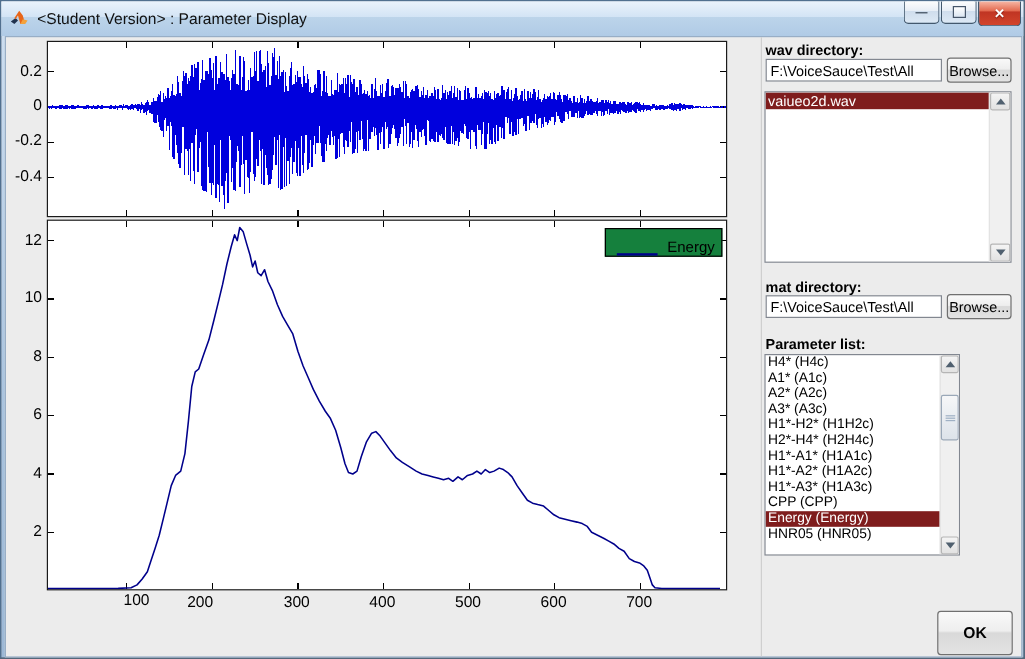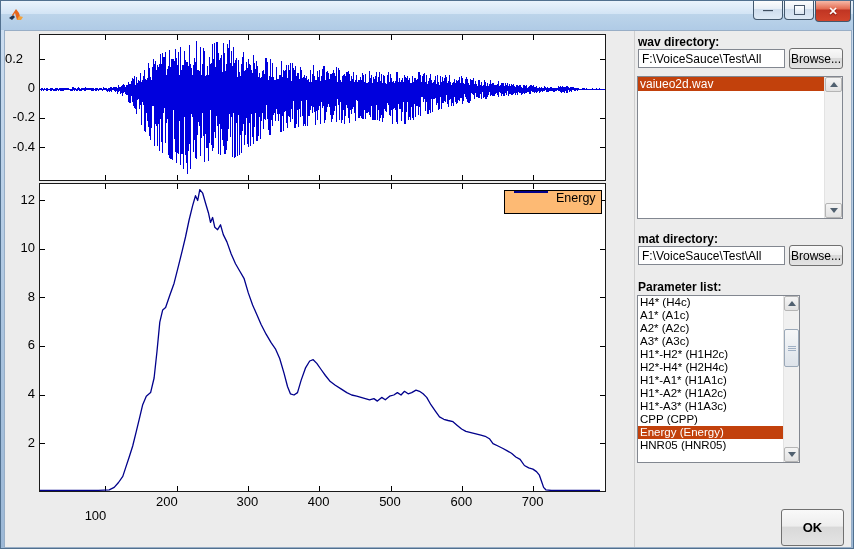--- a/index.html
+++ b/index.html
@@ -26,36 +26,36 @@
   .axes{position:absolute;background:#fff;border:1px solid #1a1a1a;}
   .axes svg{display:block;}
   .ticks line{stroke:#000;stroke-width:1;shape-rendering:crispEdges;}
   #wave-path{stroke:#0000dd;stroke-width:1;fill:none;shape-rendering:crispEdges;}
   #energy-line{stroke:#00008b;stroke-width:1.3;fill:none;stroke-linejoin:round;}
   .ticklabel{position:absolute;font-size:13px;color:#000;}
   .ylabelbox{position:absolute;width:30px;height:0;overflow:visible;}
   .xlabel-time{position:absolute;left:34px;top:479px;width:565px;text-align:center;
     font-size:13px;color:#000;}
   .legend{position:absolute;top:6px;right:3px;width:96px;height:22px;border:1px solid #000;
-    background:#fdba74;display:flex;align-items:flex-start;}
+    background:#15803d;display:flex;align-items:flex-end;}
   .legend-line{display:inline-block;width:34px;height:0;border-top:2px solid #00008b;margin-left:9px;}
   .legend-text{margin-left:8px;font-size:12.5px;color:#000;}
   .panel-label{position:absolute;font-size:12px;font-weight:bold;color:#000;white-space:nowrap;}
   .dir-input{position:absolute;width:147px;height:19px;box-sizing:border-box;border:1px solid #828790;
     background:#fff;font-family:"Liberation Sans",sans-serif;font-size:12px;padding:0 0 0 3px;color:#000;}
   .btn{position:absolute;box-sizing:border-box;border:1px solid #707070;border-radius:3px;
     background:linear-gradient(#f9f9f9,#eee 45%,#d9d9d9 50%,#e3e3e3);
     font-size:12px;color:#000;display:flex;align-items:center;justify-content:center;cursor:default;}
   .listbox{position:absolute;box-sizing:border-box;background:#fff;border:1px solid #828790;overflow:hidden;}
   .lb-inner{position:absolute;left:0;top:0;right:17px;bottom:0;overflow:hidden;}
   .listbox.param .lb-inner{right:15px;}
   .lb-row{font-size:11.5px;color:#000;padding-left:2px;white-space:nowrap;}
   .listbox.wav .lb-row{height:14px;line-height:14px;font-size:12px;}
   .listbox.param .lb-row{height:13px;line-height:13px;}
-  .lb-row.sel{background:#c2410c;color:#fff;}
+  .lb-row.sel{background:#7f1d1d;color:#fff;}
   .sbar{position:absolute;top:0;right:0;bottom:0;background:#f0f0f0;border-left:1px solid #e3e3e3;}
   .listbox.wav .sbar{width:17px;}
   .listbox.param .sbar{width:15px;}
   .sbtn{position:absolute;left:0;right:0;height:15px;background:linear-gradient(#f4f4f4,#e2e2e2);
     border:1px solid #b5b5b5;border-radius:2px;box-sizing:border-box;color:#4d5a68;
     display:flex;align-items:center;justify-content:center;}
   .sbtn.up{top:0;}
   .sbtn.down{bottom:0;}
   .arrow{width:0;height:0;border-left:4px solid transparent;border-right:4px solid transparent;}
   .arrow.a-up{border-bottom:5px solid #50606f;}
@@ -69,20 +69,21 @@
 </head>
 <body>
 
 <div class="window">
   <div class="titlebar">
     <svg class="app-icon" viewBox="0 0 16 16">
       <polygon points="1,11 5,8 7,10 4,13" fill="#20324e"></polygon>
       <polygon points="4,8 8,2 11,6 13,13 9,13 7,6 5,9" fill="#e8661a"></polygon>
       <polygon points="9,13 13,13 15,10 11,9" fill="#f3a23c"></polygon>
     </svg>
+    <span class="win-title">&lt;Student Version&gt; : Parameter Display</span>
     <div class="winbtns">
       <div class="winbtn min">
           <span>—</span>
         </div>
       <div class="winbtn max">
           <span class="maxsq"></span>
         </div>
       <div class="winbtn close">
           <span>✕</span>
         </div>
@@ -115,21 +116,21 @@
             <line x1="565" y1="54.2" x2="560" y2="54.2"></line>
             <line x1="0" y1="83.5" x2="5" y2="83.5"></line>
             <line x1="565" y1="83.5" x2="560" y2="83.5"></line>
             <line x1="0" y1="112.8" x2="5" y2="112.8"></line>
             <line x1="565" y1="112.8" x2="560" y2="112.8"></line>
           </g>
         <path id="wave-path" d="M0 54.7L0 53.7M1 55.9L1 53.3M2 54.8L2 53.2M3 55.9L3 53.6M4 55.2L4 52.8M5 55.3L5 53.6M6 55.9L6 53.0M7 55.9L7 53.1M8 55.1L8 53.6M9 55.4L9 53.5M10 55.9L10 52.8M11 55.9L11 52.9M12 54.9L12 52.6M13 55.9L13 53.6M14 55.7L14 53.6M15 55.9L15 52.9M16 55.9L16 52.8M17 55.2L17 53.2M18 55.5L18 53.5M19 55.1L19 53.2M20 55.6L20 52.7M21 55.9L21 52.8M22 55.5L22 53.4M23 55.9L23 53.1M24 54.9L24 53.0M25 55.1L25 52.8M26 55.3L26 53.4M27 54.7L27 53.1M28 54.9L28 53.3M29 55.2L29 53.6M30 55.9L30 53.6M31 55.9L31 53.6M32 55.9L32 52.4M33 55.2L33 52.4M34 55.9L34 52.8M35 55.4L35 53.1M36 55.9L36 53.6M37 55.8L37 53.2M38 55.3L38 52.4M39 55.7L39 53.2M40 55.5L40 53.6M41 55.9L41 52.8M42 55.3L42 52.7M43 55.0L43 53.3M44 55.6L44 53.3M45 55.8L45 52.3M46 55.1L46 53.3M47 55.4L47 53.2M48 54.9L48 53.2M49 54.9L49 53.4M50 55.2L50 53.2M51 56.2L51 53.2M52 55.9L52 52.5M53 55.6L53 52.9M54 55.3L54 53.5M55 56.0L55 53.3M56 55.5L56 52.5M57 55.1L57 53.0M58 56.3L58 53.5M59 55.0L59 53.3M60 55.0L60 52.5M61 54.9L61 52.5M62 56.3L62 53.5M63 54.8L63 52.0M64 54.9L64 53.2M65 54.9L65 52.7M66 55.8L66 52.8M67 56.5L67 53.5M68 55.6L68 53.4M69 56.7L69 52.9M70 55.6L70 51.5M71 56.9L71 52.3M72 55.3L72 52.9M73 55.1L73 51.6M74 55.7L74 52.1M75 57.1L75 51.6M76 56.0L76 51.7M77 59.3L77 52.7M78 56.5L78 49.9M79 56.1L79 51.6M80 59.2L80 52.2M81 58.0L81 51.1M82 61.0L82 50.1M83 57.6L83 48.6M84 56.7L84 49.8M85 58.8L85 52.1M86 60.4L86 50.3M87 60.2L87 50.4M88 66.7L88 46.5M89 67.6L89 49.0M90 67.9L90 49.2M91 60.9L91 45.6M92 66.9L92 43.0M93 71.2L93 44.0M94 73.3L94 41.0M95 74.3L95 49.8M96 79.1L96 42.4M97 65.0L97 47.8M98 63.7L98 44.6M99 74.4L99 46.3M100 70.2L100 38.3M101 90.2L101 46.8M102 67.0L102 44.7M103 70.1L103 40.5M104 95.7L104 35.4M105 97.2L105 44.0M106 77.7L106 45.0M107 86.1L107 43.1M108 92.1L108 28.2M109 101.4L109 33.2M110 104.8L110 42.1M111 92.8L111 44.8M112 71.0L112 32.1M113 70.8L113 24.1M114 110.5L114 28.5M115 89.4L115 25.9M116 90.6L116 34.9M117 110.6L117 30.1M118 89.0L118 32.4M119 116.1L119 28.7M120 84.0L120 19.2M121 107.4L121 28.9M122 118.1L122 18.0M123 77.7L123 21.6M124 72.9L124 21.7M125 108.3L125 16.8M126 88.0L126 40.4M127 83.5L127 33.9M128 119.6L128 30.5M129 123.3L129 15.4M130 123.8L130 31.9M131 124.4L131 24.3M132 125.0L132 23.8M133 75.1L133 23.9M134 103.8L134 26.4M135 117.2L135 13.5M136 127.5L136 23.2M137 117.9L137 30.4M138 119.3L138 17.4M139 85.9L139 40.2M140 130.0L140 11.9M141 118.5L141 35.0M142 119.4L142 29.8M143 133.7L143 29.6M144 81.7L144 16.4M145 120.0L145 25.3M146 127.8L146 27.0M147 139.2L147 26.7M148 115.8L148 31.4M149 109.2L149 10.3M150 134.2L150 29.0M151 78.6L151 32.7M152 81.7L152 39.9M153 116.8L153 30.2M154 104.6L154 23.3M155 123.1L155 26.8M156 124.0L156 6.4M157 100.3L157 34.6M158 86.8L158 34.8M159 91.0L159 36.2M160 120.9L160 11.7M161 102.6L161 39.6M162 78.4L162 29.2M163 101.3L163 12.9M164 126.9L164 15.6M165 98.5L165 40.6M166 112.7L166 40.4M167 113.2L167 31.3M168 125.7L168 40.2M169 108.4L169 21.8M170 74.9L170 28.8M171 109.7L171 28.1M172 116.2L172 8.5M173 112.5L173 23.8M174 97.2L174 7.9M175 103.3L175 32.1M176 81.3L176 7.4M177 91.0L177 6.7M178 118.6L178 18.3M179 88.8L179 24.6M180 119.5L180 23.2M181 94.2L181 20.3M182 105.2L182 37.1M183 111.0L183 7.7M184 118.9L184 17.5M185 118.7L185 35.8M186 114.5L186 28.5M187 106.4L187 9.0M188 94.2L188 12.5M189 79.3L189 5.4M190 102.3L190 27.5M191 81.8L191 15.6M192 122.0L192 31.2M193 77.9L193 11.6M194 123.0L194 28.0M195 122.4L195 24.6M196 87.9L196 23.3M197 121.0L197 41.7M198 80.3L198 25.2M199 119.6L199 36.6M200 99.5L200 41.0M201 118.3L201 28.6M202 95.8L202 21.6M203 88.5L203 16.9M204 110.4L204 35.6M205 99.6L205 34.8M206 82.9L206 27.1M207 109.0L207 33.4M208 111.8L208 23.9M209 88.2L209 29.1M210 111.4L210 29.5M211 78.6L211 35.2M212 102.4L212 37.8M213 108.9L213 19.8M214 92.2L214 28.1M215 77.7L215 34.2M216 106.3L216 26.4M217 106.1L217 30.8M218 100.5L218 41.6M219 81.7L219 37.8M220 104.4L220 42.6M221 85.6L221 41.5M222 78.2L222 35.8M223 93.6L223 34.9M224 84.2L224 38.7M225 84.5L225 23.1M226 69.8L226 23.4M227 84.0L227 26.6M228 95.0L228 44.8M229 100.3L229 41.0M230 100.0L230 24.0M231 85.3L231 41.9M232 90.7L232 28.3M233 79.7L233 42.4M234 77.7L234 44.6M235 86.0L235 45.0M236 74.0L236 31.5M237 79.4L237 43.7M238 86.1L238 43.9M239 78.7L239 39.6M240 97.2L240 40.0M241 96.9L241 25.8M242 81.0L242 41.9M243 96.2L243 34.9M244 76.5L244 35.6M245 76.1L245 35.3M246 87.8L246 30.4M247 93.3L247 42.8M248 81.4L248 30.2M249 82.4L249 34.8M250 87.3L250 27.6M251 74.4L251 45.8M252 83.7L252 27.9M253 66.4L253 33.0M254 93.1L254 35.2M255 92.9L255 31.0M256 88.9L256 41.4M257 74.7L257 37.7M258 92.3L258 37.5M259 73.8L259 43.9M260 81.5L260 32.0M261 65.5L261 35.4M262 80.8L262 43.2M263 90.6L263 42.4M264 89.0L264 40.4M265 90.9L265 43.2M266 64.9L266 41.2M267 90.6L267 45.0M268 80.5L268 43.9M269 80.8L269 46.5M270 74.8L270 34.6M271 70.8L271 46.6M272 78.1L272 39.1M273 71.5L273 30.1M274 77.4L274 41.2M275 89.8L275 45.1M276 75.5L276 44.7M277 84.9L277 35.8M278 75.1L278 42.3M279 70.5L279 34.8M280 89.3L280 45.9M281 66.9L281 41.0M282 72.6L282 34.1M283 70.6L283 31.1M284 88.4L284 31.2M285 85.1L285 45.0M286 76.6L286 37.0M287 71.7L287 36.1M288 69.2L288 37.8M289 72.3L289 43.9M290 79.8L290 38.6M291 87.0L291 38.6M292 84.4L292 38.3M293 80.3L293 34.6M294 76.3L294 37.6M295 70.5L295 41.4M296 86.6L296 32.4M297 64.1L297 46.9M298 70.4L298 32.6M299 84.6L299 34.7M300 67.3L300 44.7M301 87.9L301 46.9M302 85.4L302 41.4M303 74.9L303 39.8M304 88.5L304 39.3M305 81.4L305 40.7M306 69.5L306 36.8M307 72.5L307 37.0M308 82.5L308 35.9M309 87.6L309 39.3M310 74.9L310 46.2M311 79.0L311 41.0M312 73.7L312 44.3M313 72.2L313 37.3M314 78.3L314 46.7M315 85.5L315 44.5M316 65.4L316 40.3M317 66.1L317 46.8M318 82.5L318 44.6M319 83.1L319 44.9M320 80.5L320 42.3M321 82.5L321 44.6M322 83.7L322 37.7M323 83.5L323 40.4M324 75.1L324 47.3M325 83.7L325 39.4M326 77.8L326 47.6M327 78.0L327 48.0M328 76.6L328 46.7M329 80.3L329 35.8M330 81.8L330 42.9M331 71.1L331 40.1M332 84.5L332 47.9M333 84.6L333 41.7M334 84.7L334 44.4M335 84.8L335 40.7M336 70.0L336 36.5M337 84.6L337 47.0M338 75.4L338 42.2M339 85.7L339 36.6M340 82.8L340 45.7M341 79.7L341 38.5M342 86.6L342 48.2M343 83.2L343 40.0M344 74.2L344 40.8M345 76.1L345 48.0M346 76.9L346 48.7M347 68.3L347 39.6M348 69.7L348 36.6M349 80.1L349 47.1M350 81.0L350 38.5M351 75.0L351 42.8M352 89.3L352 46.8M353 73.5L353 46.2M354 73.0L354 47.6M355 75.1L355 46.3M356 86.5L356 37.1M357 89.3L357 37.2M358 69.1L358 46.9M359 73.6L359 43.0M360 73.7L360 46.6M361 85.5L361 45.1M362 76.6L362 42.5M363 66.7L363 47.3M364 89.3L364 40.4M365 89.3L365 41.6M366 76.6L366 42.5M367 67.2L367 40.6M368 85.3L368 44.6M369 81.6L369 42.8M370 85.4L370 47.6M371 71.9L371 48.1M372 83.3L372 40.9M373 85.1L373 46.8M374 69.3L374 43.0M375 82.2L375 42.6M376 71.1L376 45.1M377 70.8L377 44.4M378 80.3L378 36.9M379 71.6L379 37.0M380 80.5L380 39.6M381 62.3L381 47.4M382 62.4L382 41.4M383 67.1L383 39.3M384 63.7L384 37.7M385 76.4L385 47.3M386 66.5L386 40.4M387 78.5L387 48.9M388 78.5L388 46.3M389 75.2L389 43.2M390 77.7L390 38.5M391 64.2L391 45.1M392 76.9L392 48.2M393 63.8L393 47.1M394 64.2L394 44.5M395 63.0L395 40.5M396 70.0L396 49.1M397 68.0L397 39.5M398 74.5L398 47.2M399 74.2L399 49.5M400 61.6L400 40.9M401 73.7L401 46.6M402 67.6L402 41.7M403 67.8L403 46.3M404 65.6L404 43.0M405 67.2L405 39.5M406 59.7L406 42.0M407 69.1L407 48.3M408 71.8L408 45.7M409 64.5L409 39.7M410 63.6L410 47.3M411 71.4L411 49.8M412 68.3L412 48.1M413 71.1L413 47.0M414 62.4L414 43.5M415 66.5L415 47.9M416 69.2L416 45.2M417 67.7L417 45.8M418 64.9L418 44.8M419 66.1L419 42.3M420 62.7L420 47.7M421 62.9L421 41.3M422 69.4L422 42.8M423 66.3L423 47.7M424 58.7L424 48.7M425 61.7L425 44.2M426 64.3L426 42.0M427 66.5L427 43.9M428 67.6L428 47.5M429 67.5L429 49.9M430 65.6L430 44.0M431 58.4L431 44.5M432 58.6L432 45.4M433 59.7L433 43.0M434 63.9L434 48.6M435 57.8L435 46.4M436 62.2L436 49.2M437 62.4L437 50.8M438 62.8L438 44.8M439 62.6L439 44.8M440 58.8L440 49.8M441 63.7L441 47.0M442 57.2L442 50.6M443 63.0L443 50.2M444 62.2L444 44.5M445 63.7L445 46.7M446 63.6L446 51.0M447 61.9L447 47.7M448 59.6L448 50.8M449 57.2L449 48.9M450 61.2L450 45.3M451 60.1L451 49.1M452 61.2L452 47.8M453 60.8L453 47.7M454 60.6L454 49.5M455 59.3L455 49.9M456 57.9L456 50.3M457 59.7L457 48.8M458 62.0L458 46.4M459 57.1L459 50.6M460 57.9L460 49.9M461 61.3L461 48.4M462 58.7L462 48.0M463 61.3L463 48.2M464 60.8L464 51.1M465 57.7L465 48.3M466 60.4L466 50.1M467 56.1L467 48.2M468 60.6L468 51.2M469 59.0L469 49.2M470 59.1L470 51.4M471 60.2L471 48.8M472 59.5L472 49.5M473 59.1L473 48.9M474 57.8L474 51.3M475 59.9L475 51.6M476 58.1L476 50.3M477 59.7L477 50.4M478 56.7L478 50.8M479 57.6L479 50.3M480 58.4L480 50.2M481 59.5L481 51.8M482 59.4L482 52.5M483 57.5L483 50.4M484 59.2L484 49.9M485 58.3L485 50.5M486 58.4L486 50.1M487 56.6L487 52.6M488 57.2L488 51.5M489 58.7L489 50.8M490 58.8L490 50.0M491 56.2L491 50.3M492 57.1L492 51.1M493 57.4L493 49.8M494 58.4L494 51.7M495 56.7L495 52.2M496 58.1L496 50.7M497 56.8L497 52.9M498 56.0L498 52.5M499 57.6L499 52.1M500 56.6L500 52.9M501 56.4L501 52.4M502 57.2L502 53.2M503 55.5L503 53.3M504 55.5L504 51.4M505 55.4L505 51.9M506 56.5L506 53.2M507 56.5L507 52.3M508 56.6L508 53.0M509 55.5L509 53.3M510 56.4L510 52.3M511 55.8L511 52.3M512 55.6L512 52.8M513 56.5L513 52.5M514 56.7L514 53.4M515 55.8L515 53.1M516 56.1L516 52.7M517 55.4L517 53.1M518 55.8L518 51.4M519 55.5L519 51.7M520 56.6L520 51.2M521 57.9L521 52.2M522 56.6L522 50.8M523 56.9L523 52.0M524 57.5L524 51.6M525 56.1L525 51.9M526 57.8L526 50.6M527 57.6L527 50.8M528 55.2L528 51.7M529 57.0L529 52.5M530 55.6L530 51.9M531 56.6L531 52.1M532 55.0L532 52.1M533 54.9L533 52.3M534 55.7L534 52.9M535 55.9L535 52.9M536 55.1L536 52.8M537 55.5L537 52.8M538 55.4L538 53.2M539 55.3L539 53.8M540 54.8L540 53.6M541 55.3L541 53.6M542 55.3L542 53.3M543 54.5L543 53.4M544 55.0L544 53.4M545 55.1L545 53.8M546 54.7L546 53.4M547 55.2L547 53.9M548 55.1L548 53.8M549 54.7L549 53.5M550 54.9L550 53.8M551 55.2L551 53.8M552 55.1L552 53.2M553 54.8L553 53.8M554 54.5L554 53.6M555 54.9L555 53.5M556 54.9L556 53.4M557 55.1L557 53.7M558 54.9L558 53.6M559 55.0L559 53.3M560 55.1L560 53.9M561 55.1L561 53.7M562 54.7L562 53.7M563 54.5L563 53.8M564 55.0L564 53.7M565 54.6L565 53.5"></path>
       </svg>
     </div>
     <div id="wave-ylabels" class="ylabelbox" style="left:0;top:3px;">
-        <div class="ticklabel" style="left: 0px; top: 16.899px; width: 30px; text-align: left;">0.2</div>
+        <div class="ticklabel" style="left: 0px; top: 16.899px; width: 30px; text-align: right;">0.2</div>
         <div class="ticklabel" style="left: 0px; top: 46.1919px; width: 30px; text-align: right;">0</div>
         <div class="ticklabel" style="left: 0px; top: 75.4848px; width: 30px; text-align: right;">-0.2</div>
         <div class="ticklabel" style="left: 0px; top: 104.778px; width: 30px; text-align: right;">-0.4</div>
       </div>
 
     <div class="axes" style="left:34px;top:152px;width:565px;height:307px;">
       <svg id="energy-svg" width="565" height="307">
         <g id="energy-ticks" class="ticks">
             <line x1="65.6" y1="307" x2="65.6" y2="302"></line>
             <line x1="65.6" y1="0" x2="65.6" y2="5"></line>
@@ -167,21 +168,21 @@
     </div>
     <div id="energy-ylabels" class="ylabelbox" style="left:0;top:152px;">
         <div class="ticklabel" style="left: 0px; top: 251.601px; width: 30px; text-align: right;">2</div>
         <div class="ticklabel" style="left: 0px; top: 202.987px; width: 30px; text-align: right;">4</div>
         <div class="ticklabel" style="left: 0px; top: 154.372px; width: 30px; text-align: right;">6</div>
         <div class="ticklabel" style="left: 0px; top: 105.758px; width: 30px; text-align: right;">8</div>
         <div class="ticklabel" style="left: 0px; top: 57.1433px; width: 30px; text-align: right;">10</div>
         <div class="ticklabel" style="left: 0px; top: 8.5289px; width: 30px; text-align: right;">12</div>
       </div>
     <div id="energy-xlabels" style="position:absolute;left:34px;top:461px;width:565px;height:16px;">
-        <div class="ticklabel" style="left: 45.6313px; top: 16px; width: 40px; text-align: left;">100</div>
+        <div class="ticklabel" style="left: 45.6313px; top: 0; width: 40px; text-align: right;">100</div>
         <div class="ticklabel" style="left: 116.97px; top: 2px; width: 40px; ">200</div>
         <div class="ticklabel" style="left: 188.308px; top: 2px; width: 40px; text-align: center;">300</div>
         <div class="ticklabel" style="left: 259.646px; top: 2px; width: 40px; text-align: center;">400</div>
         <div class="ticklabel" style="left: 330.985px; top: 2px; width: 40px; text-align: center;">500</div>
         <div class="ticklabel" style="left: 402.323px; top: 2px; width: 40px; text-align: center;">600</div>
         <div class="ticklabel" style="left: 473.662px; top: 2px; width: 40px; text-align: center;">700</div>
       </div>
 
     <div class="panel-label" style="left:633px;top:4px;">wav directory:</div>
     <input class="dir-input" style="left: 633px; top: 18px;" value="F:\VoiceSauce\Test\All">

